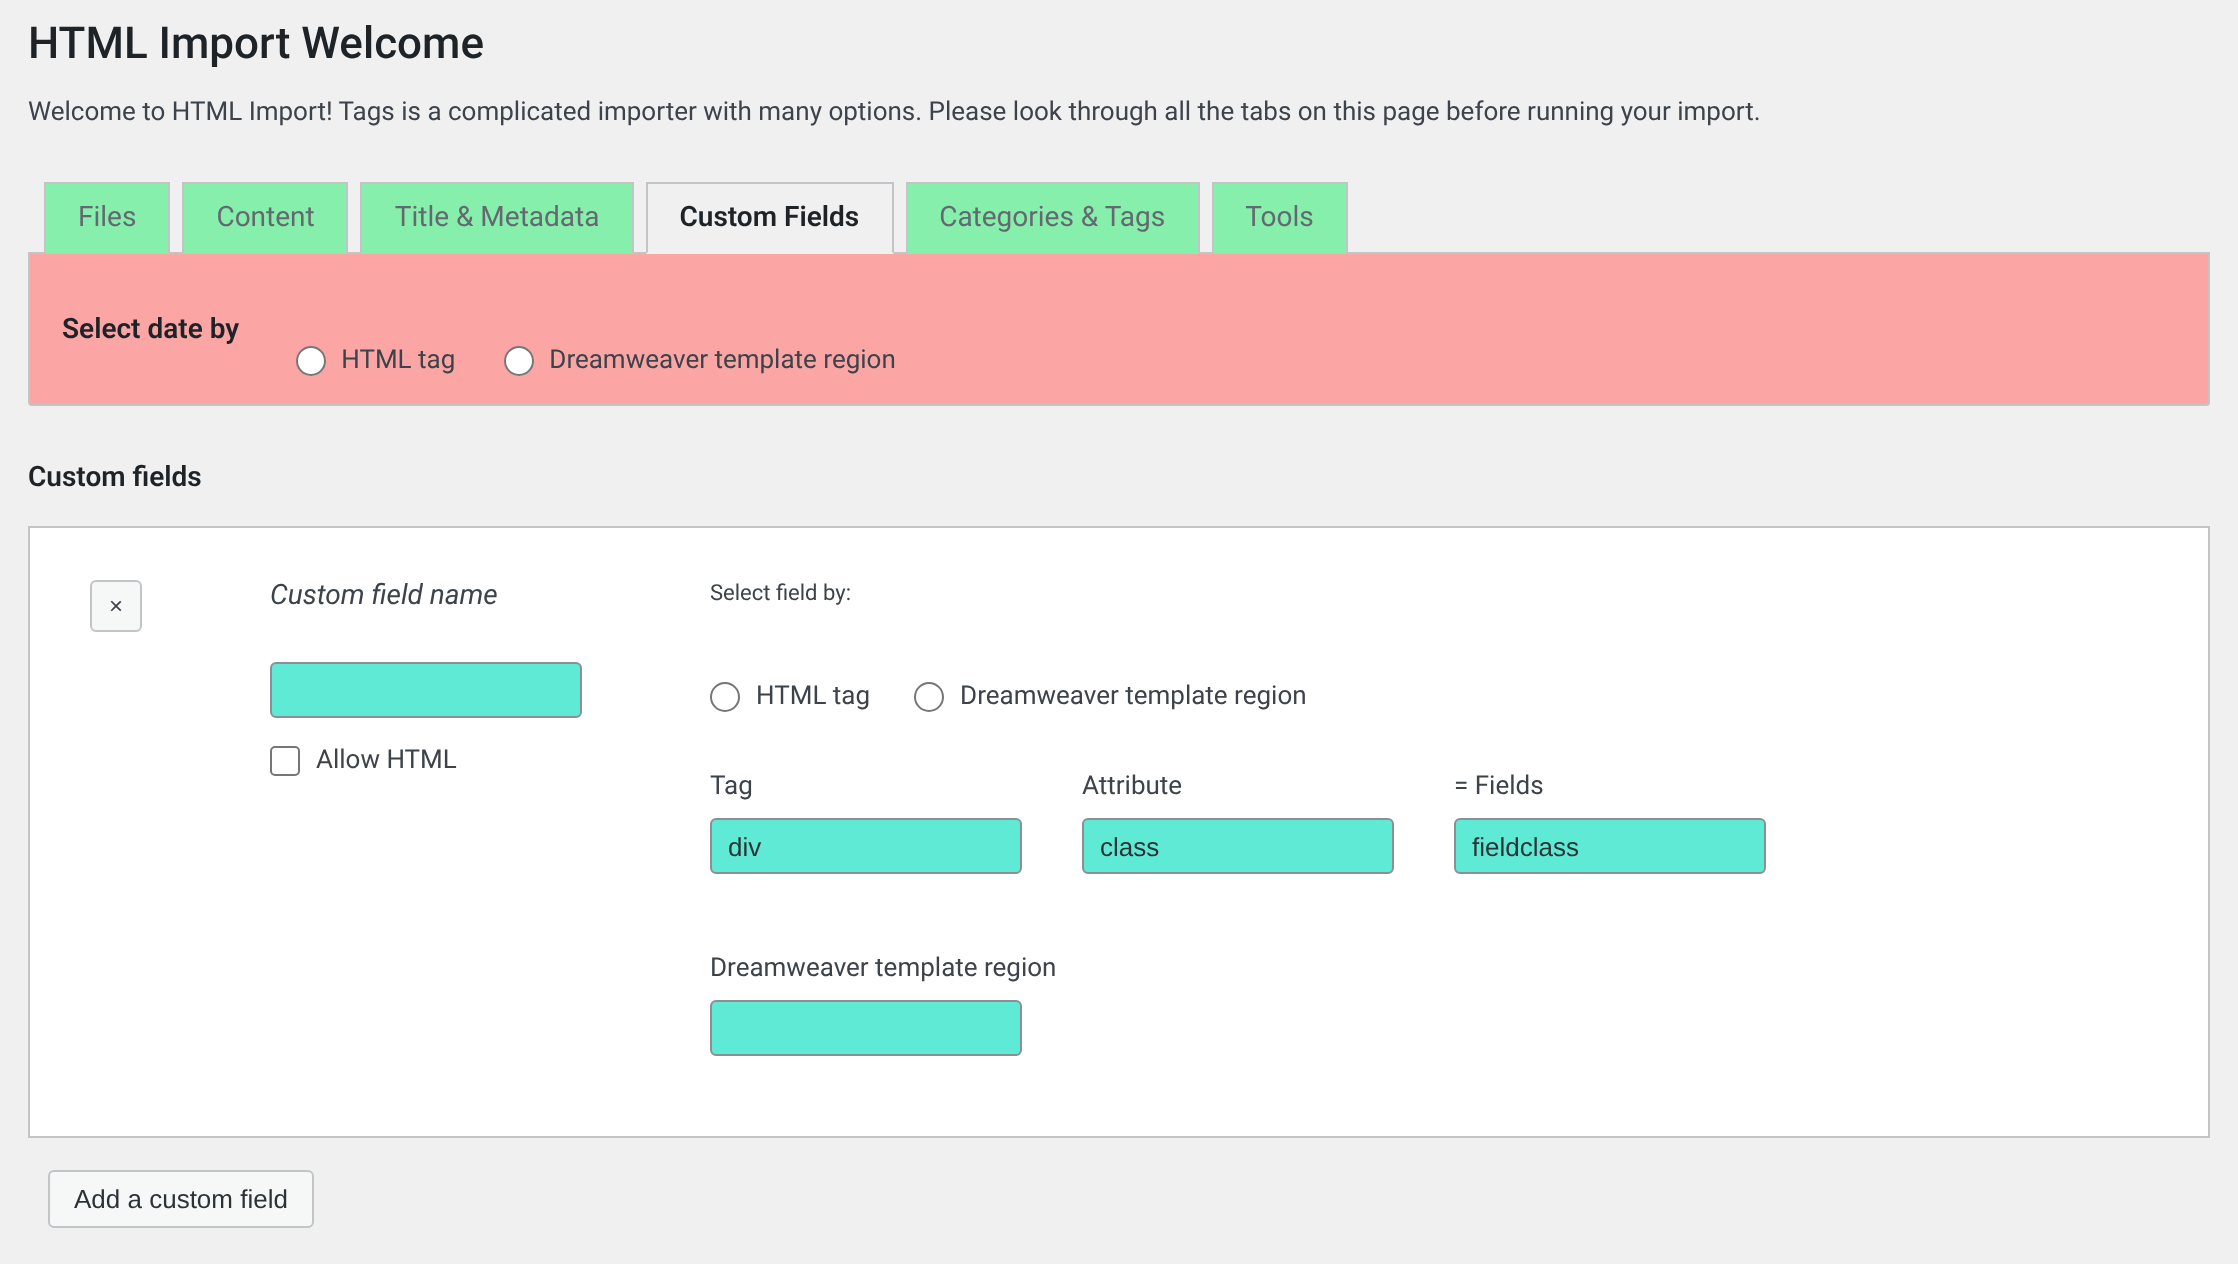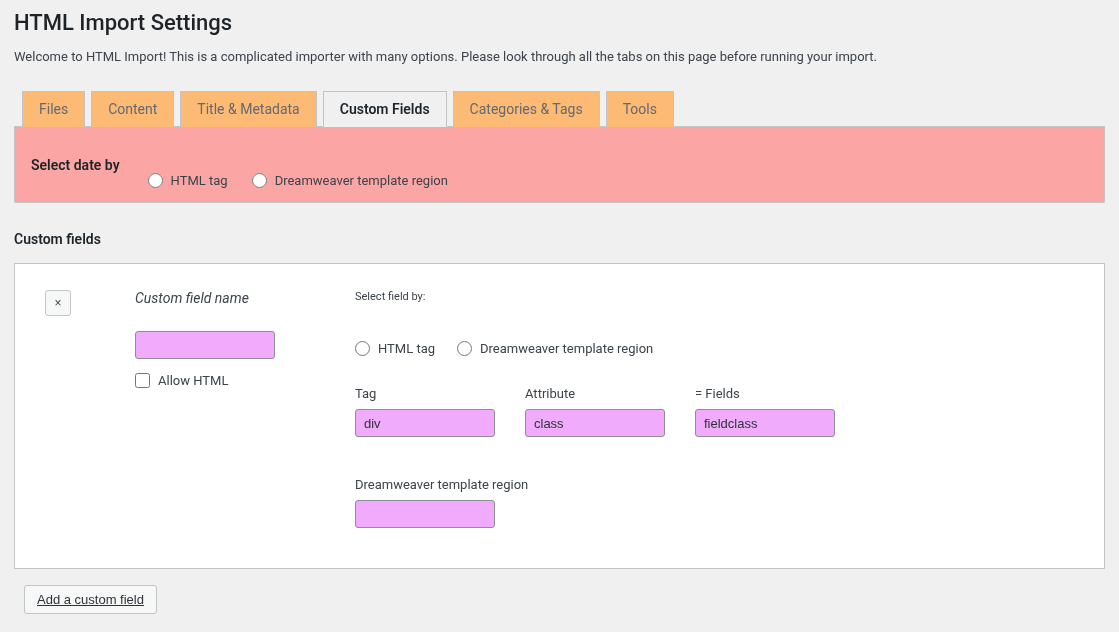--- a/index.html
+++ b/index.html
@@ -26,21 +26,21 @@
       margin-bottom: 26px;
     }
     .tabs {
       display: flex;
       gap: 6px;
       border-bottom: 1px solid #c3c4c7;
       margin-bottom: 0;
       padding-left: 8px;
     }
     .tab {
-      background: #fdba74;
+      background: #86efac;
       border: 1px solid #c3c4c7;
       border-bottom: none;
       padding: 9px 16px;
       font-size: 14px;
       color: #646970;
       cursor: pointer;
       position: relative;
       top: 1px;
     }
     .tab.active {
@@ -127,22 +127,22 @@
       font-size: 14px;
       margin-bottom: 25px;
       font-style: italic;
     }
     .txt {
       border: 1px solid #8c8f94;
       border-radius: 3px;
       padding: 4px 8px;
       font-size: 13px;
       height: 28px;
-      width: 140px;
-      background: #f0abfc;
+      width: 156px;
+      background: #5eead4;
       color: #2c3338;
     }
     .cb-row {
       display: flex;
       align-items: flex-start;
       gap: 8px;
       margin-top: 14px;
       font-size: 13px;
     }
     .cb-row input[type="checkbox"] {
@@ -184,36 +184,35 @@
       border-radius: 3px;
       padding: 6px 12px;
       font-size: 13px;
       cursor: pointer;
     }
     .add-btn {
       background: #f6f7f7;
       color: #2c3338;
       margin-bottom: 26px;
       margin-left: 10px;
-      text-decoration: underline;
     }
     .save-btn {
       background: #2271b1;
       border-color: #2271b1;
       color: #fff;
       padding: 7px 14px;
     }
   </style>
 </head>
 <body>
 
 
 
-<h1>HTML Import Settings</h1>
-<p class="intro">Welcome to HTML Import! This is a complicated importer with many options. Please look through all the tabs on this page before running your import.</p>
+<h1>HTML Import Welcome</h1>
+<p class="intro">Welcome to HTML Import! Tags is a complicated importer with many options. Please look through all the tabs on this page before running your import.</p>
 
 <div class="tabs">
   <div class="tab">Files</div>
   <div class="tab">Content</div>
   <div class="tab">Title &amp; Metadata</div>
   <div class="tab active">Custom Fields</div>
   <div class="tab">Categories &amp; Tags</div>
   <div class="tab">Tools</div>
 </div>
 

